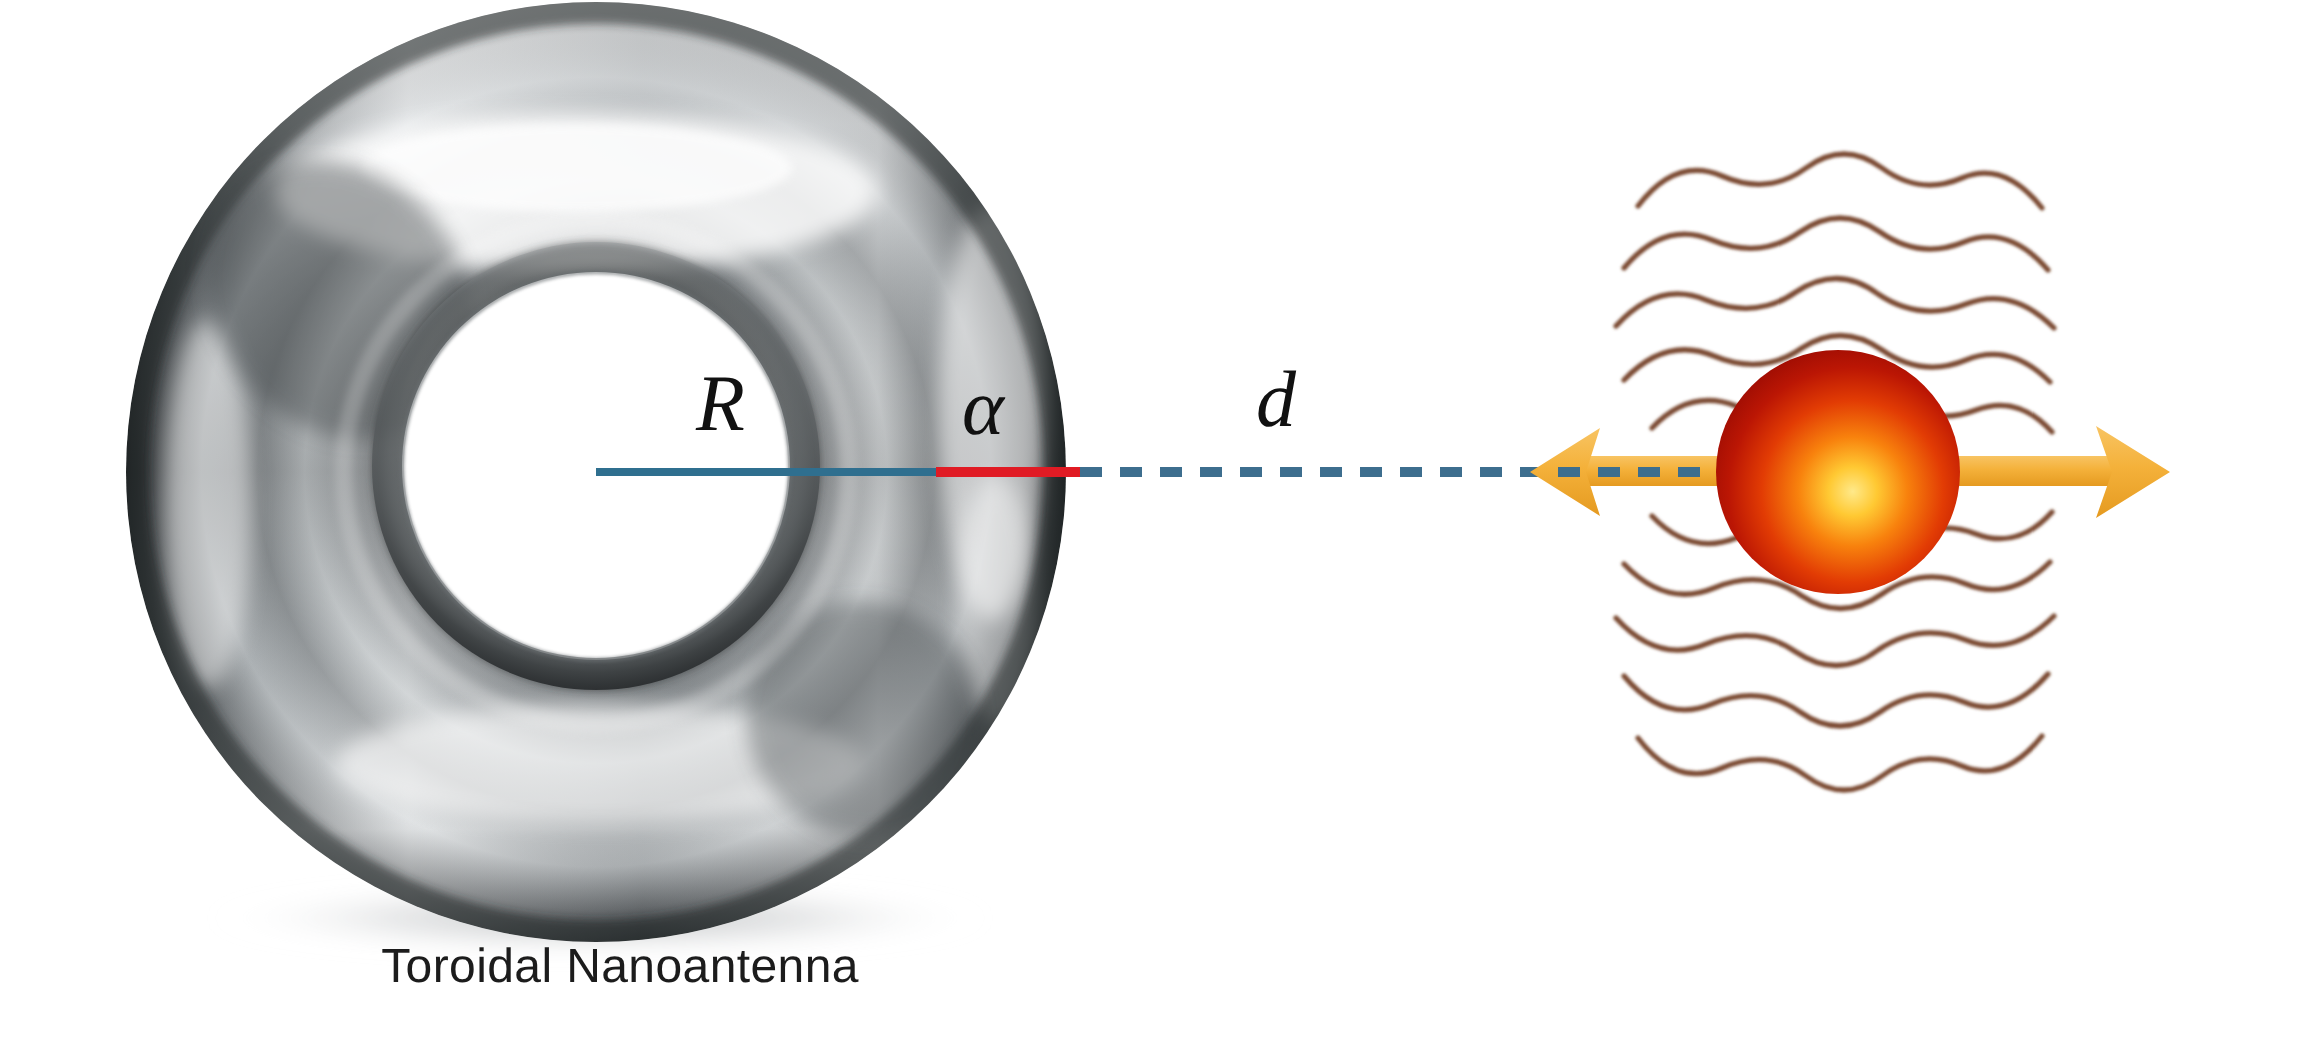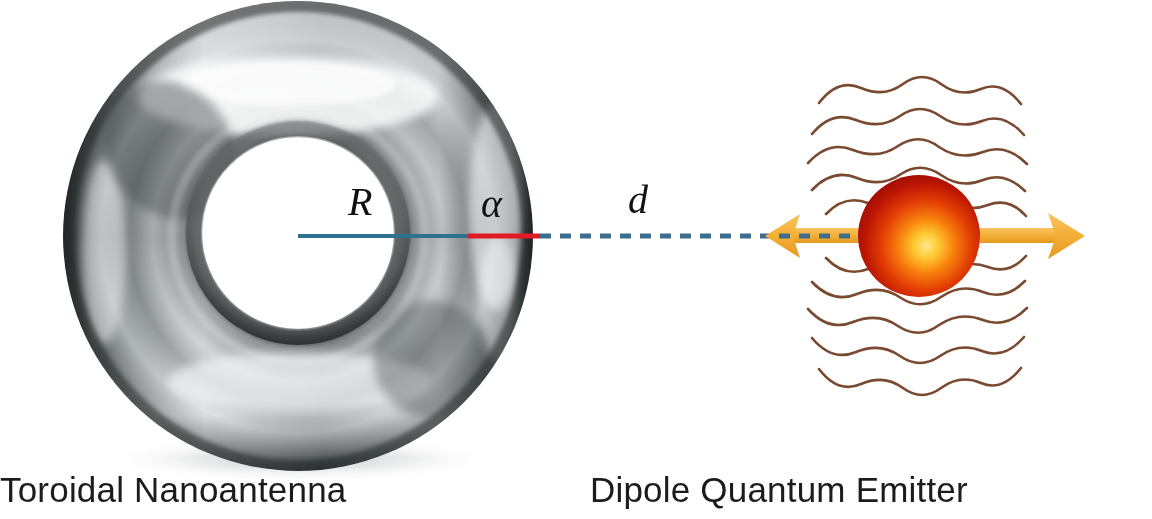--- a/index.html
+++ b/index.html
@@ -17,25 +17,25 @@
     background: #ffffff;
     overflow: hidden;
   }
   #scene {
     position: absolute;
     inset: 0;
   }
   .caption {
     position: absolute;
     font-family: "Liberation Sans", sans-serif;
-    font-size: 35px;
+    font-size: 24px;
     color: #1c1c1c;
     letter-spacing: 0.2px;
     white-space: nowrap;
-    text-align: left;
+    text-align: center;
   }
   #caption-torus {
     left: 0;
     width: 620px;
     top: 470px;
   }
   #caption-emitter {
     left: 590px;
     width: 562px;
     top: 470px;
@@ -221,15 +221,14 @@
   </svg>
 
   <div class="mathlabel" id="label-R">R</div>
 
   <div class="mathlabel" id="label-alpha">α</div>
 
   <div class="mathlabel" id="label-d">d</div>
 
   <div class="caption" id="caption-torus">Toroidal Nanoantenna</div>
 
-  <div class="caption" id="caption-emitter">Dipole Quantum Emitter</div>
 
 </div>
 
 </body></html>

